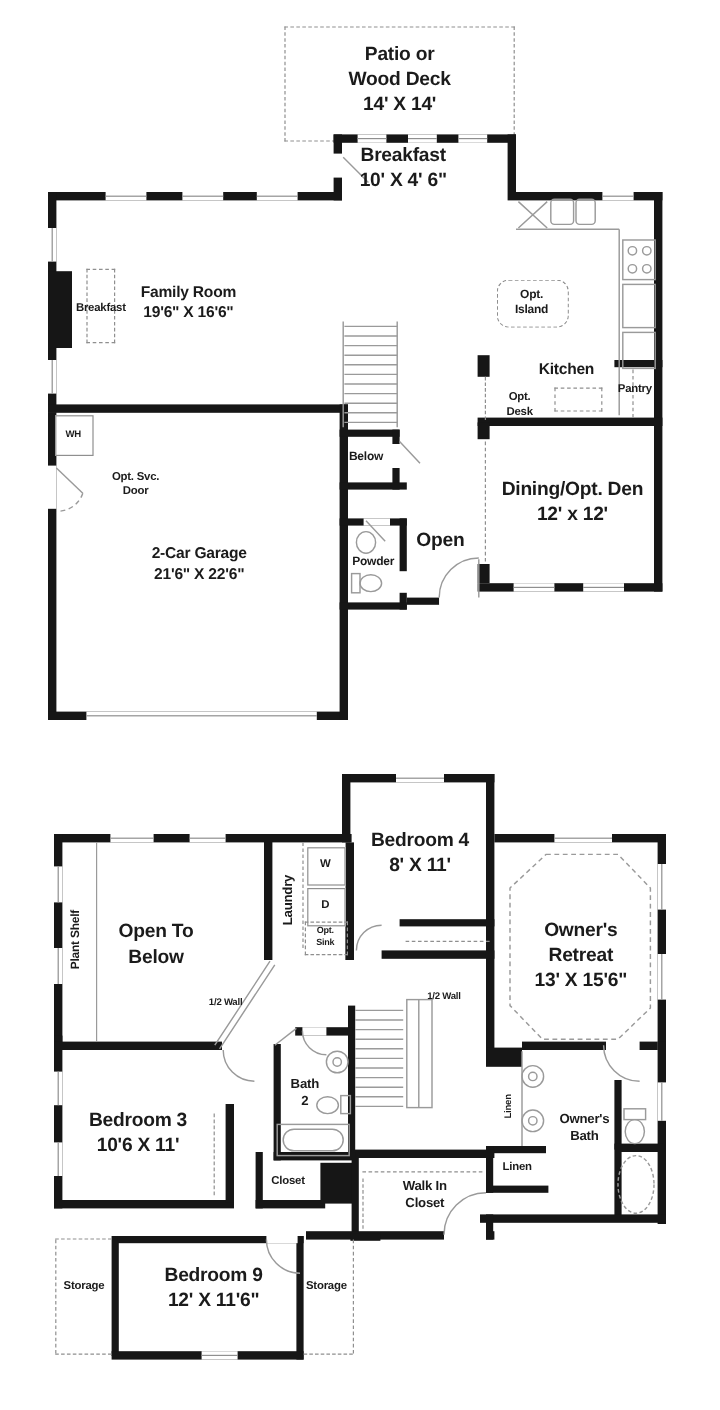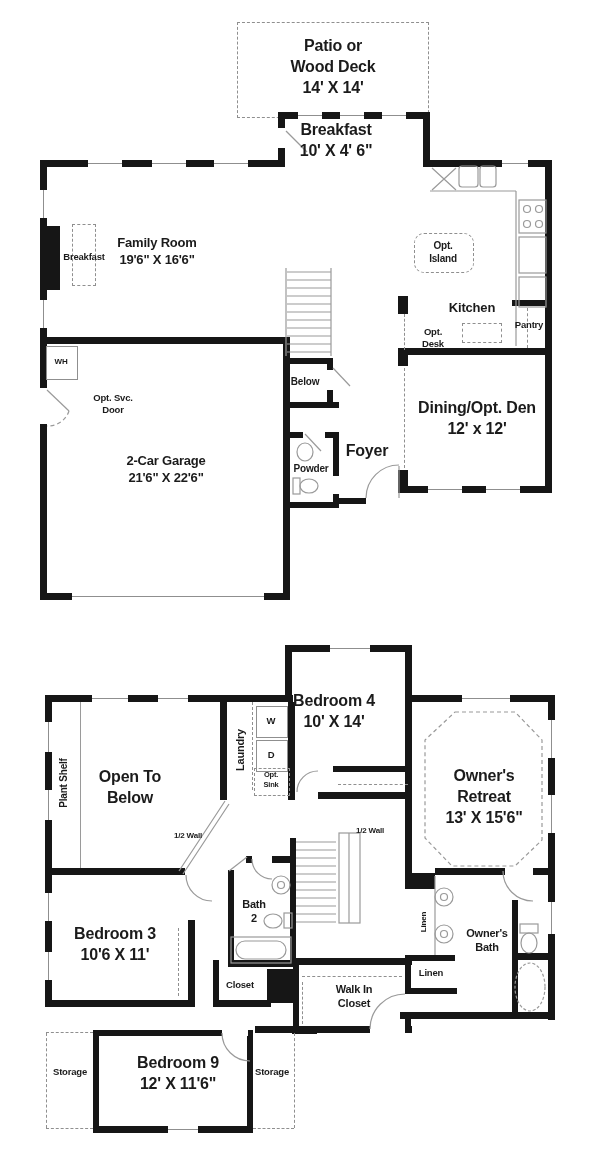--- a/index.html
+++ b/index.html
@@ -147,21 +147,21 @@
       <span>2-Car Garage</span>
       <span>21'6" X 22'6"</span>
     </div>
     <div class="lbl fs10" style="left:305px;top:381px">
       <span>Below</span>
     </div>
     <div class="lbl fs10" style="left:311px;top:468px">
       <span>Powder</span>
     </div>
     <div class="lbl fs12" style="left:367px;top:451px">
-      <span>Foyer</span>
+      <span>Open</span>
     </div>
     <div class="lbl fs13" style="left:472px;top:308px">
       <span>Kitchen</span>
     </div>
     <div class="lbl fs10" style="left:443px;top:252px">
       <span>Opt.</span>
       <span>Island</span>
     </div>
     <div class="lbl fs9" style="left:529px;top:325px">
       <span>Pantry</span>
@@ -284,23 +284,23 @@
 
         <path d="M297,792 A 21,21 0 0 1 318,771"></path>
         <path d="M252,859 A 20,20 0 0 0 272,879"></path>
         <path d="M222,1033 A 28,28 0 0 0 250,1061"></path>
         <path d="M370,1029 A 35,35 0 0 1 405,994"></path>
         <path d="M503,871 A 30,30 0 0 0 533,901"></path>
         <path d="M186,875 A 26,26 0 0 0 212,901"></path>
       </g>
     </svg>
 
-    <div class="lbl fs12" style="left:334px;top:712px">
+    <div class="lbl fs12" style="left:350px;top:712px">
       <span>Bedroom 4</span>
-      <span>10' X 14'</span>
+      <span>8' X 11'</span>
     </div>
     <div class="lbl fs12" style="left:484px;top:797px">
       <span>Owner's</span>
       <span>Retreat</span>
       <span>13' X 15'6"</span>
     </div>
     <div class="vlbl fs11" style="left:240px;top:750px">
       <span>Laundry</span>
     </div>
     <div class="lbl fs9" style="left:271px;top:721px">

